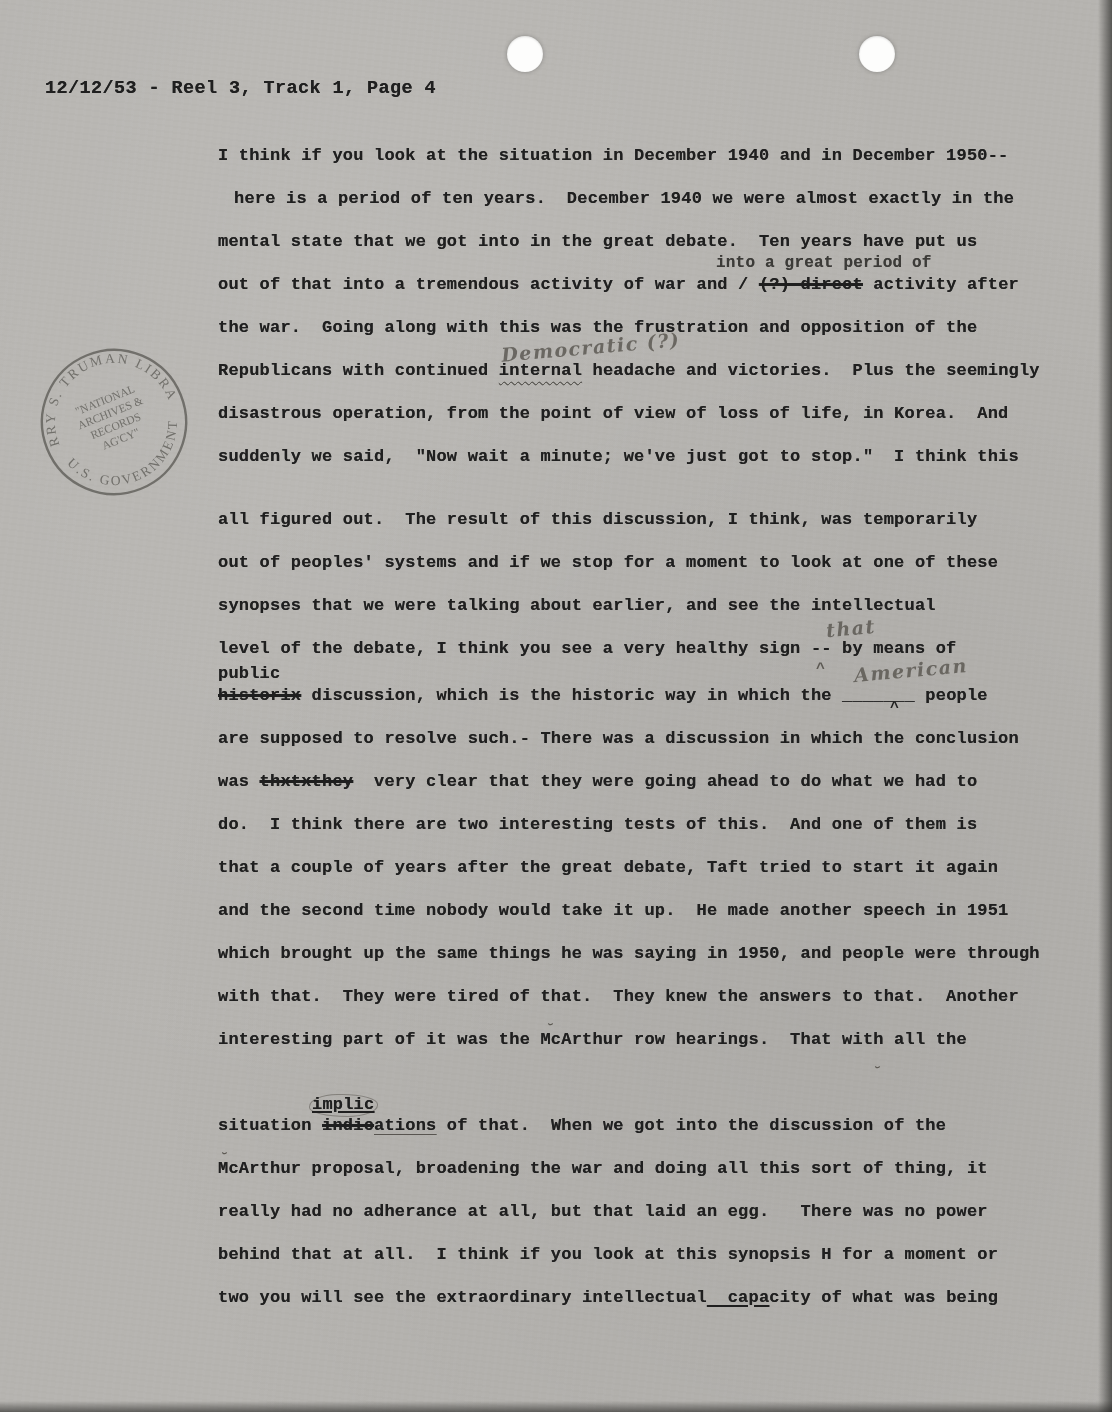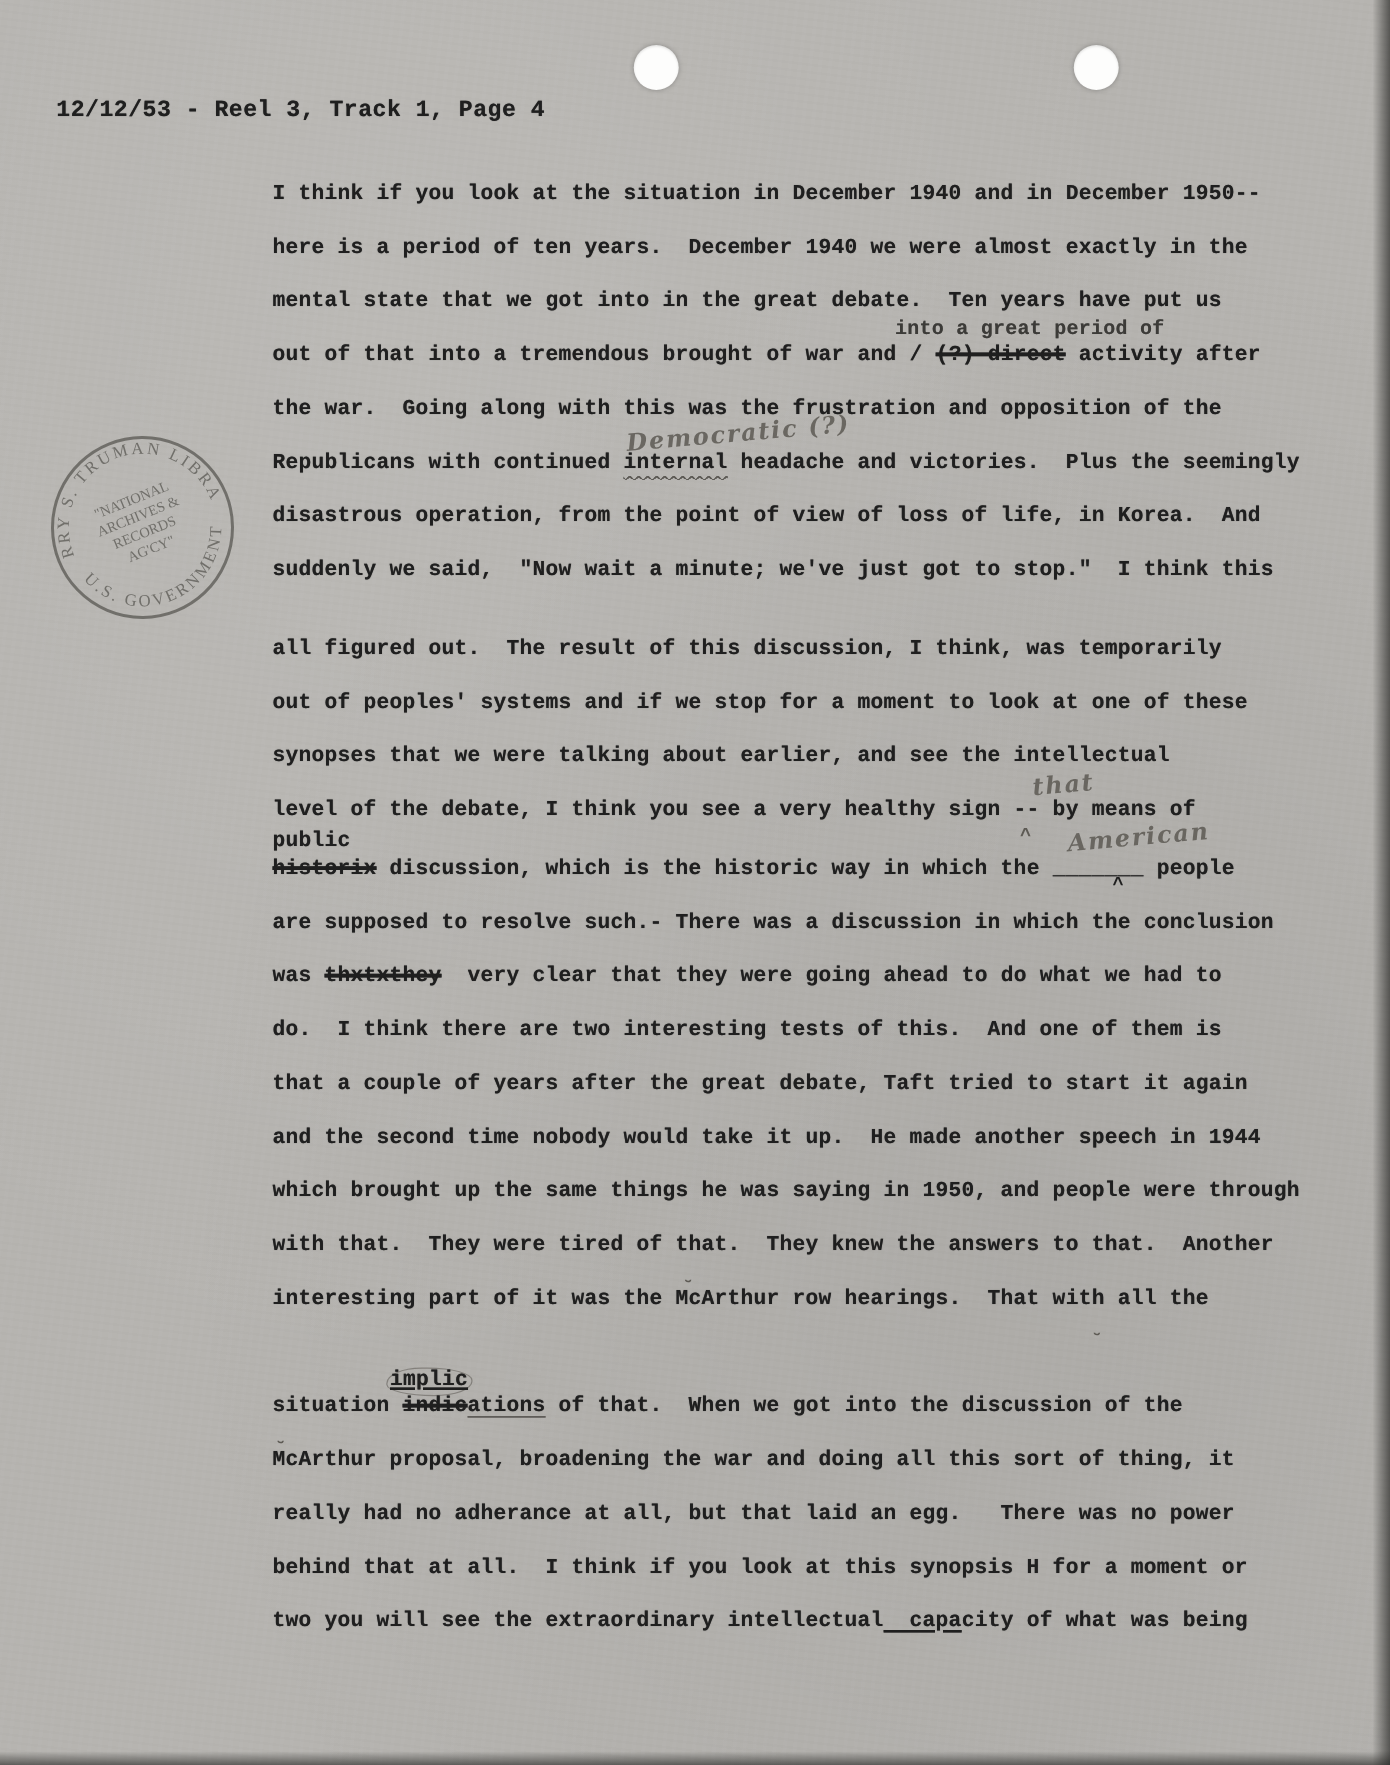--- a/index.html
+++ b/index.html
@@ -99,38 +99,38 @@
       </text>
       <text x="86" y="66" text-anchor="middle" font-size="11.5" fill="currentColor">"NATIONAL</text>
       <text x="86" y="80" text-anchor="middle" font-size="11.5" fill="currentColor">ARCHIVES &amp;</text>
       <text x="86" y="94" text-anchor="middle" font-size="11.5" fill="currentColor">RECORDS</text>
       <text x="86" y="108" text-anchor="middle" font-size="11.5" fill="currentColor">AG'CY"</text>
     </svg>
   </div>
 
   <div class="body-text">
       <div class="tline" style="height: 43px;"><span>I think if you look at the situation in December 1940 and in December 1950--</span></div>
-      <div class="tline" style="height: 43px;"><span>here is a period of ten years.  December 1940 we were almost exactly in the</span></div>
+      <div class="tline" style="height: 43px; margin-left: 16px;"><span>here is a period of ten years.  December 1940 we were almost exactly in the</span></div>
       <div class="tline" style="height: 43px;"><span>mental state that we got into in the great debate.  Ten years have put us</span></div>
-      <div class="tline" style="height: 43px;"><span>out of that into a tremendous brought of war and / </span><span class="strike">(?) direct</span><span> activity after</span><span class="note typed" style="left: 498px; top: -21px;">into a great period of</span></div>
+      <div class="tline" style="height: 43px;"><span>out of that into a tremendous activity of war and / </span><span class="strike">(?) direct</span><span> activity after</span><span class="note typed" style="left: 498px; top: -21px;">into a great period of</span></div>
       <div class="tline" style="height: 43px;"><span>the war.  Going along with this was the frustration and opposition of the</span></div>
       <div class="tline" style="height: 43px;"><span>Republicans with continued </span><span class="wavy">internal</span><span> headache and victories.  Plus the seemingly</span><span class="note script" style="left: 283px; top: -25px;">Democratic (?)</span></div>
       <div class="tline" style="height: 43px;"><span>disastrous operation, from the point of view of loss of life, in Korea.  And</span></div>
       <div class="tline" style="height: 43px;"><span>suddenly we said,  "Now wait a minute; we've just got to stop."  I think this</span></div>
       <div class="tline" style="height: 43px; margin-top: 20px;"><span>all figured out.  The result of this discussion, I think, was temporarily</span></div>
       <div class="tline" style="height: 43px;"><span>out of peoples' systems and if we stop for a moment to look at one of these</span></div>
       <div class="tline" style="height: 43px;"><span>synopses that we were talking about earlier, and see the intellectual</span></div>
       <div class="tline" style="height: 25px;"><span>level of the debate, I think you see a very healthy sign -- by means of</span><span class="note script" style="left: 608px; top: -22px;">that</span><span class="note pencil" style="left: 598px; top: 22px;">^</span></div>
       <div class="tline" style="height: 22px;"><span>public</span></div>
       <div class="tline" style="height: 43px;"><span class="strike">historix</span><span> discussion, which is the historic way in which the </span><span>_______</span><span> people</span><span class="note script" style="left: 636px; top: -27px;">American</span><span class="note ink" style="left: 672px; top: 14px;">^</span></div>
       <div class="tline" style="height: 43px;"><span>are supposed to resolve such.- There was a discussion in which the conclusion</span></div>
       <div class="tline" style="height: 43px;"><span>was </span><span class="strike">thxtxthey</span><span>  very clear that they were going ahead to do what we had to</span></div>
       <div class="tline" style="height: 43px;"><span>do.  I think there are two interesting tests of this.  And one of them is</span></div>
       <div class="tline" style="height: 43px;"><span>that a couple of years after the great debate, Taft tried to start it again</span></div>
-      <div class="tline" style="height: 43px;"><span>and the second time nobody would take it up.  He made another speech in 1944</span></div>
+      <div class="tline" style="height: 43px;"><span>and the second time nobody would take it up.  He made another speech in 1951</span></div>
       <div class="tline" style="height: 43px;"><span>which brought up the same things he was saying in 1950, and people were through</span></div>
       <div class="tline" style="height: 43px;"><span>with that.  They were tired of that.  They knew the answers to that.  Another</span></div>
       <div class="tline" style="height: 43px;"><span>interesting part of it was the McArthur row hearings.  That with all the</span><span class="note pencil" style="left: 328px; top: -8px;">˘</span></div>
       <div class="tline" style="height: 22px;"><span class="note pencil" style="left: 655px; top: -8px;">˘</span></div>
       <div class="tline" style="height: 21px; padding-left: 94px;"><span class="circled">implic</span></div>
       <div class="tline" style="height: 43px;"><span>situation </span><span class="strike">indic</span><span class="pencil-underline">ations</span><span> of that.  When we got into the discussion of the</span></div>
       <div class="tline" style="height: 43px;"><span>McArthur proposal, broadening the war and doing all this sort of thing, it</span><span class="note pencil" style="left: 2px; top: -8px;">˘</span></div>
       <div class="tline" style="height: 43px;"><span>really had no adherance at all, but that laid an egg.   There was no power</span></div>
       <div class="tline" style="height: 43px;"><span>behind that at all.  I think if you look at this synopsis H for a moment or</span></div>
       <div class="tline" style="height: 43px;"><span>two you will see the extraordinary intellectual</span><span class="underline">  capa</span><span>city of what was being</span></div>

